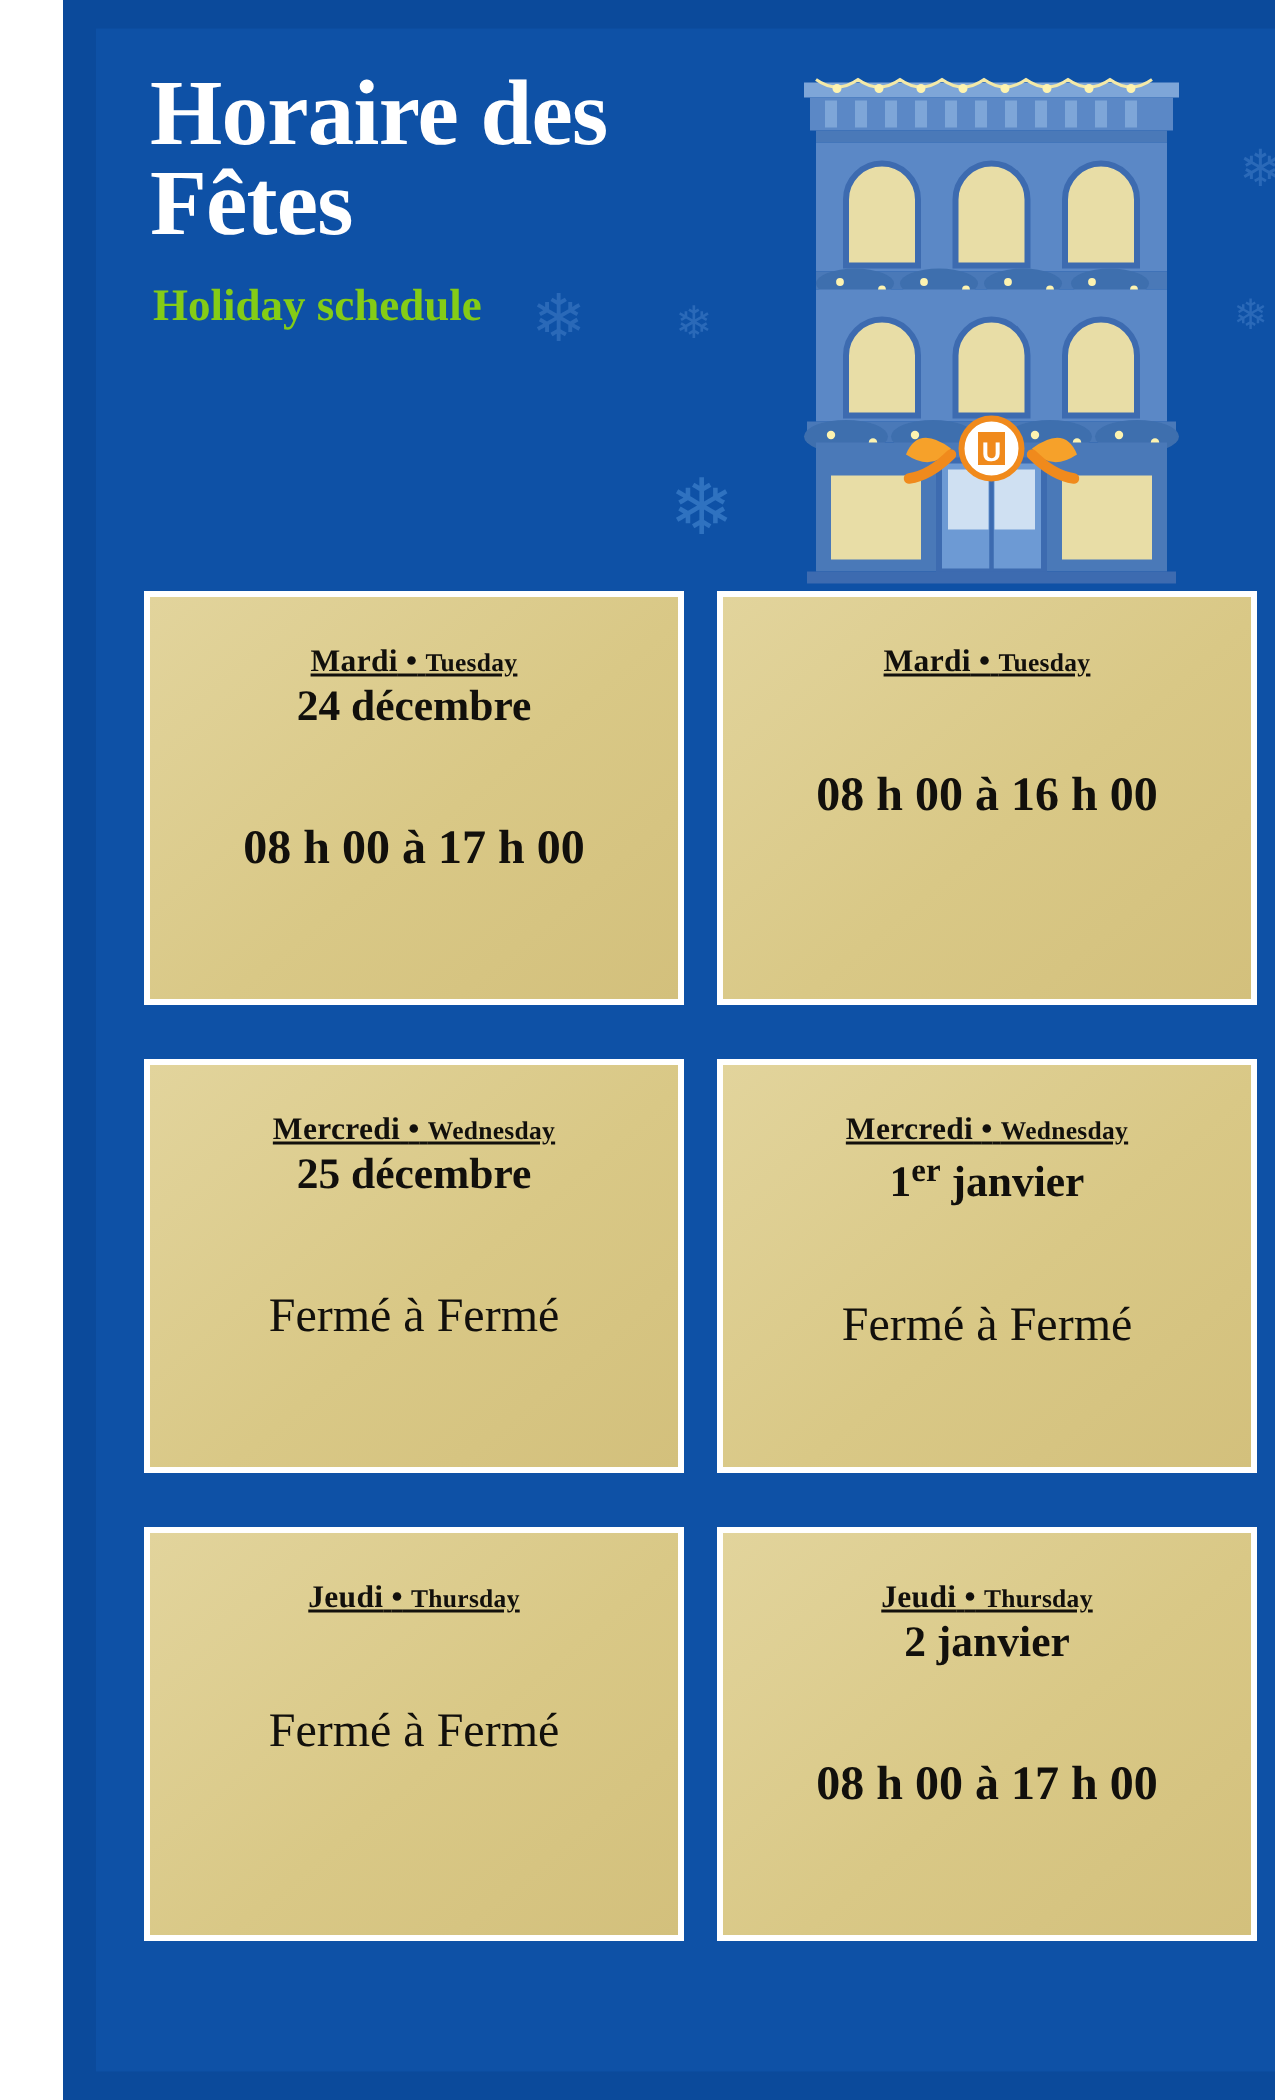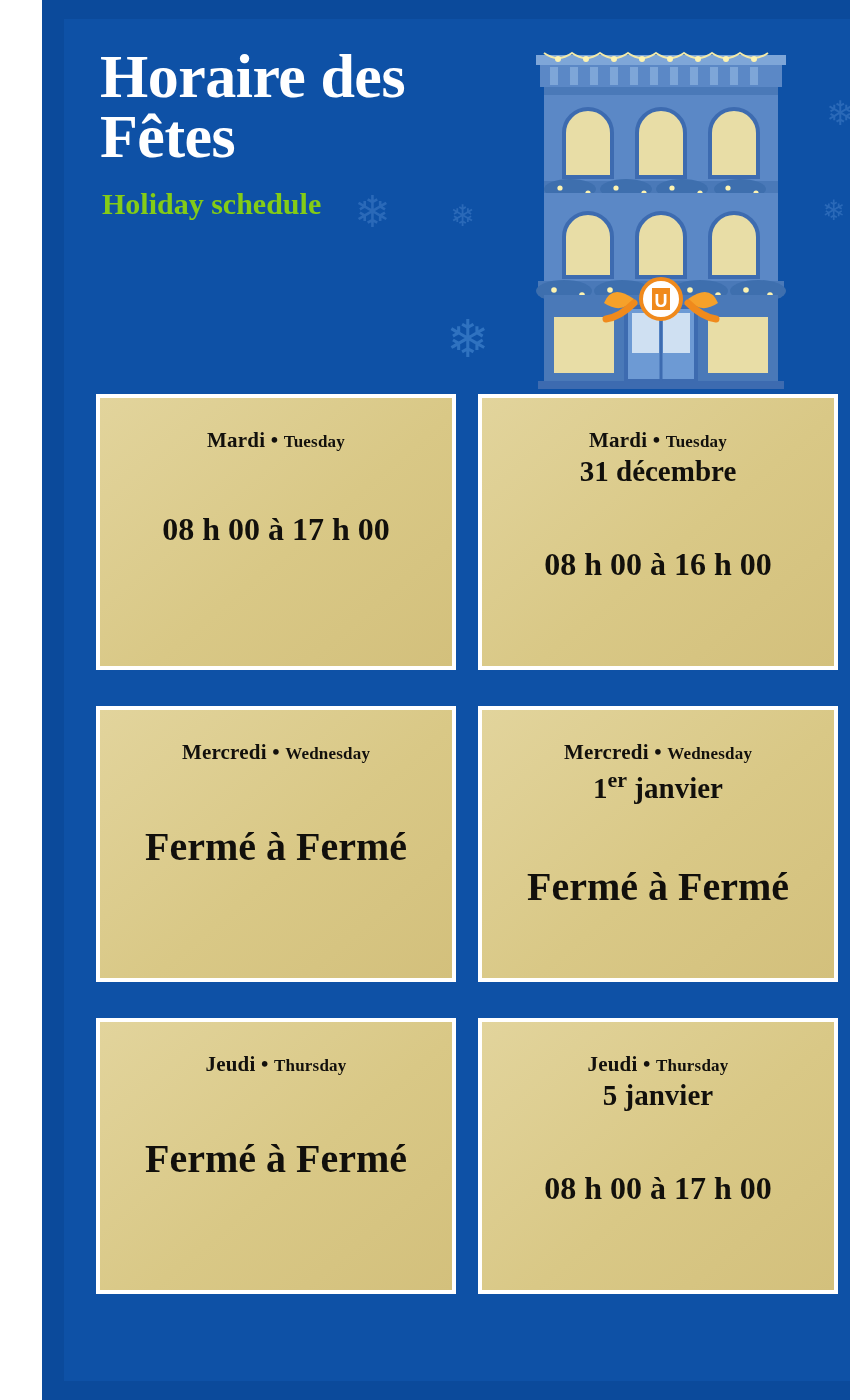--- a/index.html
+++ b/index.html
@@ -102,20 +102,21 @@
     align-items: center;
     justify-content: flex-start;
     padding-top: 30px;
     color: #12100c;
   }
   .card .day-line {
     font-size: 21px;
     font-weight: bold;
     letter-spacing: 0.2px;
     white-space: nowrap;
+    text-decoration: underline;
   }
   .card .day-line .en {
     font-size: 17px;
     font-weight: bold;
   }
   .card .date {
     font-size: 29px;
     font-weight: bold;
     margin-top: 2px;
     white-space: nowrap;
@@ -124,22 +125,22 @@
     font-size: 22px;
     vertical-align: super;
   }
   .card .hours {
     font-size: 32px;
     font-weight: bold;
     margin-top: 58px;
     white-space: nowrap;
   }
   .card.closed .hours {
-    font-weight: bold;
-    font-size: 40px;
+    font-weight: normal;
+    font-size: 32px;
   }
 </style>
 </head>
 <body>
 
 <div class="poster">
   <div class="inner">
 
     <div class="header">
       <h1 class="title-fr">Horaire des Fêtes</h1>
@@ -261,39 +262,40 @@
     </div>
 
     <div class="grid">
 
       <div class="card">
         <div class="day-line">
           <span>Mardi</span>
           <span>•</span>
           <span class="en">Tuesday</span>
         </div>
+        <div class="date">24 décembre</div>
         <div class="hours">08 h 00 à 17 h 00</div>
       </div>
 
       <div class="card">
         <div class="day-line">
           <span>Mardi</span>
           <span>•</span>
           <span class="en">Tuesday</span>
         </div>
-        <div class="date">31 décembre</div>
         <div class="hours">08 h 00 à 16 h 00</div>
       </div>
 
       <div class="card closed">
         <div class="day-line">
           <span>Mercredi</span>
           <span>•</span>
           <span class="en">Wednesday</span>
         </div>
+        <div class="date">25 décembre</div>
         <div class="hours">Fermé à Fermé</div>
       </div>
 
       <div class="card closed">
         <div class="day-line">
           <span>Mercredi</span>
           <span>•</span>
           <span class="en">Wednesday</span>
         </div>
         <div class="date"><span>1</span><sup>er</sup><span> janvier</span></div>
@@ -308,20 +310,20 @@
         </div>
         <div class="hours">Fermé à Fermé</div>
       </div>
 
       <div class="card">
         <div class="day-line">
           <span>Jeudi</span>
           <span>•</span>
           <span class="en">Thursday</span>
         </div>
-        <div class="date">5 janvier</div>
+        <div class="date">2 janvier</div>
         <div class="hours">08 h 00 à 17 h 00</div>
       </div>
 
     </div>
 
   </div>
 </div>
 
 </body></html>

